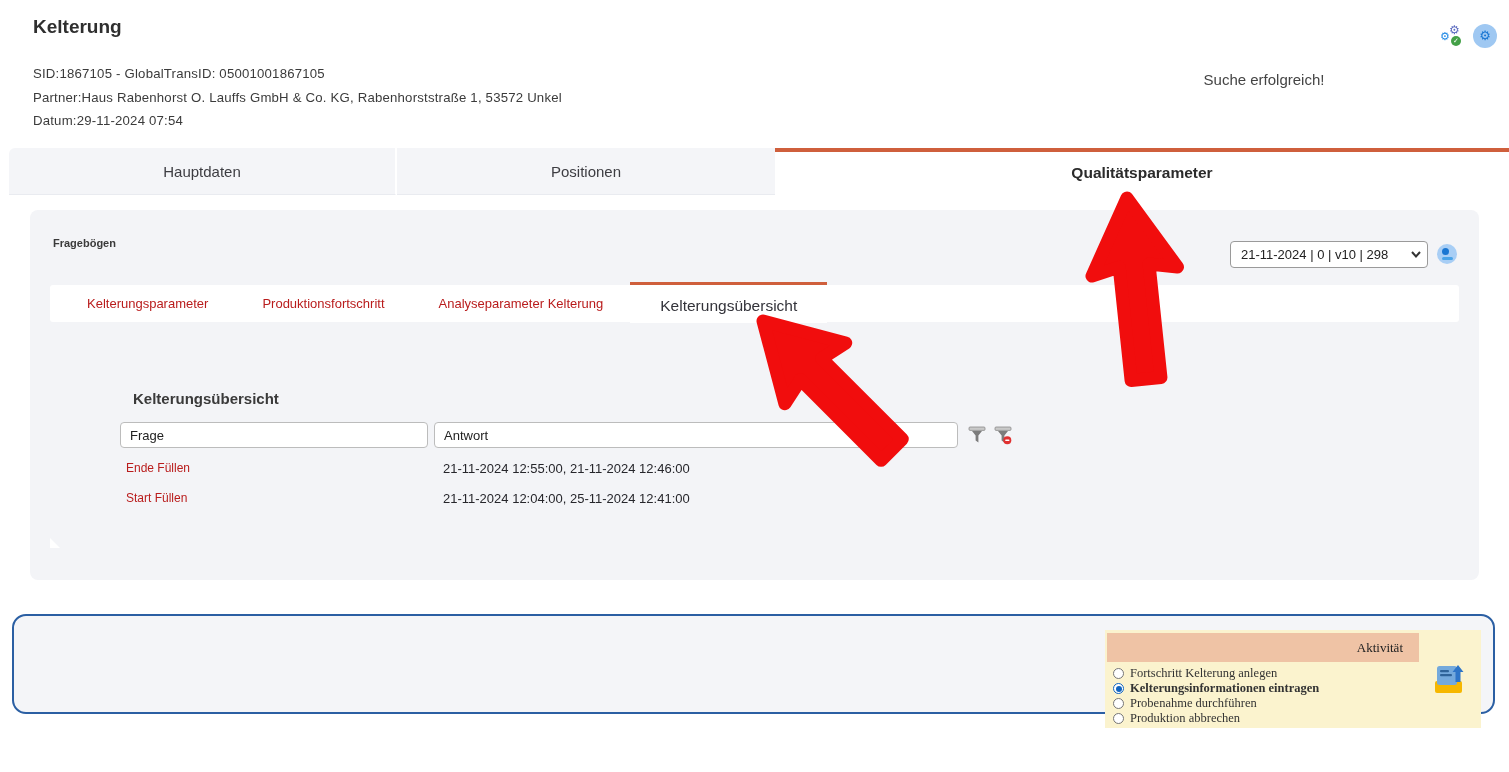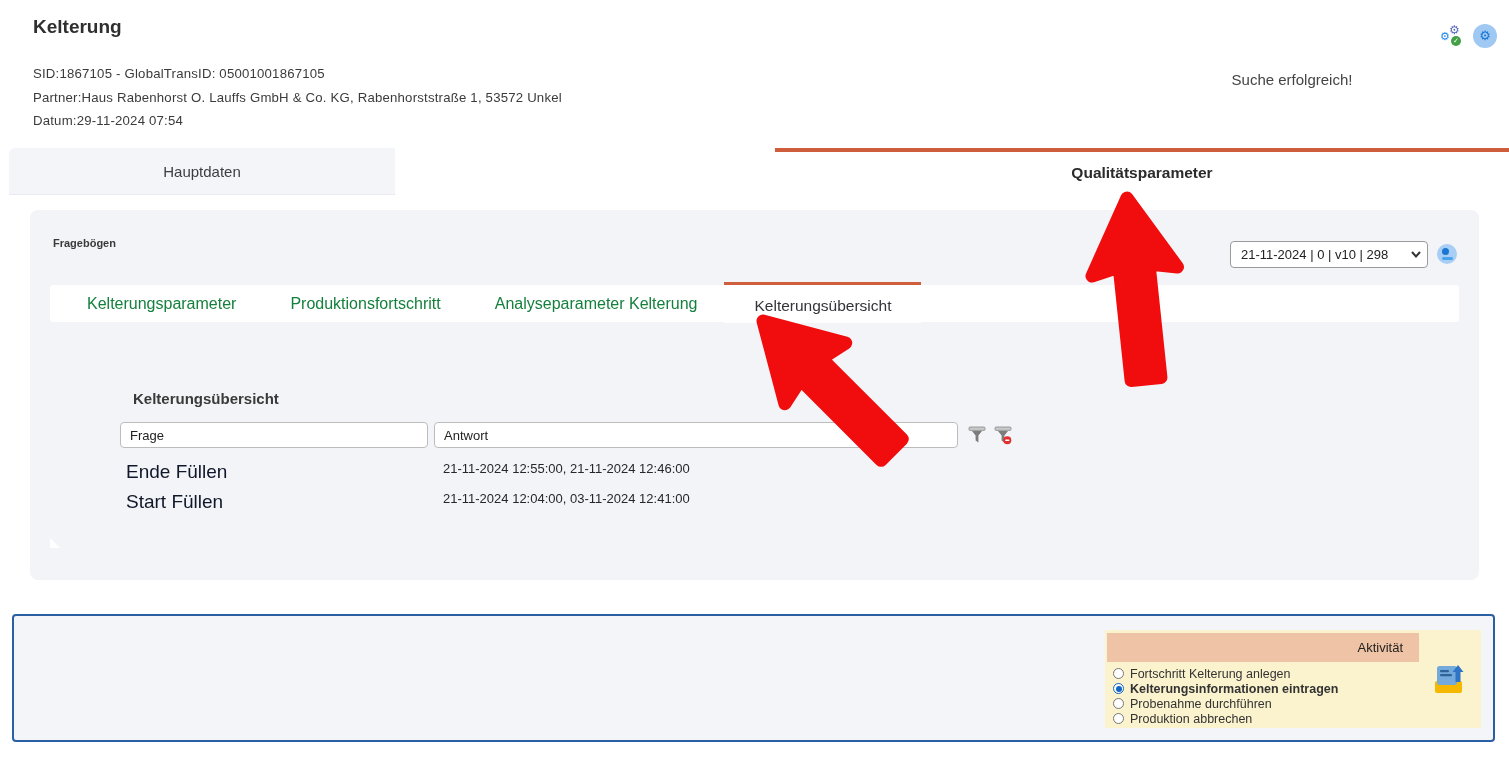--- a/index.html
+++ b/index.html
@@ -3,21 +3,21 @@
 <meta charset="utf-8">
 <style>
   * { margin:0; padding:0; box-sizing:border-box; }
   html,body { width:1509px; height:772px; background:#fff; overflow:hidden;
               font-family:"Liberation Sans", sans-serif; color:#333; position:relative; }
 
   
   .page-title { position:absolute; left:33px; top:16px; font-size:19px; font-weight:bold; color:#2f2f2f; }
   .hdr-line { position:absolute; left:33px; font-size:13.2px; color:#3b3b3b; letter-spacing:.2px; }
   .hdr-sid { top:66px; } .hdr-partner { top:90px; } .hdr-datum { top:113px; }
-  .status-msg { position:absolute; left:1134px; top:71px; width:316px; text-align:center; font-size:15px; color:#444; }
+  .status-msg { position:absolute; left:1106px; top:71px; width:316px; text-align:center; font-size:15px; color:#444; }
 
   .hdr-icons { position:absolute; left:1440px; top:24px; width:60px; height:26px; }
   .gear-cluster { position:absolute; left:0; top:2px; width:24px; height:22px; }
   .gear-cluster .g1 { position:absolute; left:9px; top:-3px; font-size:12px; color:#5c6bc0; }
   .gear-cluster .g2 { position:absolute; left:0px; top:4px; font-size:11px; color:#1e88e5; }
   .gear-cluster .g3 { position:absolute; left:11px; top:10px; width:10px; height:10px; border-radius:50%;
                       background:#43a047; color:#fff; font-size:7px; line-height:10px; text-align:center; }
   .proc-icon { position:absolute; left:33px; top:0; width:24px; height:24px; border-radius:50%;
                background:#9fc8f2; text-align:center; line-height:24px; font-size:13px; color:#1976d2; }
 
@@ -41,43 +41,43 @@
                     padding:0 22px 0 10px; line-height:25px; white-space:nowrap; overflow:hidden; cursor:pointer; }
   .version-select .chev { position:absolute; right:6px; top:9px; }
   .lookup-icon { position:absolute; left:1407px; top:34px; width:20px; height:20px; border-radius:50%;
                  background:#a8cef5; cursor:pointer; }
   .lookup-icon i { position:absolute; left:5px; top:4px; width:7px; height:7px; border-radius:50%; background:#1976d2; }
   .lookup-icon b { position:absolute; left:5px; top:13px; width:11px; height:3px; border-radius:2px; background:#4aa3e8; }
 
   
   .subtabs { position:absolute; left:20px; top:75px; width:1409px; height:37px; background:#fff;
              border-radius:3px; display:flex; align-items:stretch; }
-  .subtab { line-height:37px; padding:0 27px; font-size:16px; color:#15803d; cursor:pointer; white-space:nowrap; }
+  .subtab { line-height:37px; padding:0 27px; font-size:13px; color:#b91c1c; cursor:pointer; white-space:nowrap; }
   .subtab:first-child { margin-left:10px; }
   .subtab-active { position:relative; margin-top:-3px; height:41px; border-top:3px solid #cf5f3c;
                    background:#fff; line-height:42px; font-size:15.5px; color:#33333a;
                    padding:0 30px; cursor:pointer; white-space:nowrap; }
 
   
   .table-heading { position:absolute; left:103px; top:180px; font-size:15px; font-weight:bold; color:#3a3a3a; }
   .filter-input { position:absolute; top:212px; height:26px; background:#fff; border:1px solid #bcbcbc;
                   border-radius:4px; font-family:"Liberation Sans",sans-serif; font-size:13px; color:#222; padding:0 9px; }
   .fi-frage { left:90px; width:308px; }
   .fi-antwort { left:404px; width:524px; }
   .ficon { position:absolute; top:216px; width:18px; height:19px; cursor:pointer; }
   .ficon-1 { left:938px; } .ficon-2 { left:964px; }
-  .trow-q { position:absolute; left:96px; font-size:19px; color:#0f172a; }
+  .trow-q { position:absolute; left:96px; font-size:12px; color:#b91c1c; }
   .trow-a { position:absolute; left:413px; font-size:13px; color:#26262b; }
   .r1 { top:251px; } .r2 { top:281px; }
   .corner-mark { position:absolute; left:20px; top:328px; width:10px; height:10px; background:#fff;
                  -webkit-clip-path:polygon(0 0,0 100%,100% 100%); clip-path:polygon(0 0,0 100%,100% 100%); }
 
   
-  .bottom-panel { position:absolute; left:12px; top:614px; width:1483px; height:128px;
-                  border:2px solid #2b5fa3; border-radius:4px; background:#f4f5f8; }
+  .bottom-panel { position:absolute; left:12px; top:614px; width:1483px; height:100px;
+                  border:2px solid #2b5fa3; border-radius:14px; background:#f4f5f8;font-family:Liberation Serif, serif; }
   .activity-box { position:absolute; left:1091px; top:14px; width:376px; height:98px; background:#fbf3ce; }
   .activity-header { position:absolute; left:2px; top:3px; width:312px; height:29px; background:#efc3a5;
                      font-size:13px; color:#222; text-align:right; line-height:29px; padding-right:16px; }
   .opts { position:absolute; left:8px; top:36px; }
   .opt { display:flex; align-items:center; height:15px; font-size:12.5px; color:#333; cursor:pointer; }
   .radio { width:11px; height:11px; border-radius:50%; border:1px solid #767676; background:#fff;
            margin-right:6px; position:relative; flex:none; }
   .radio.sel { border:1.5px solid #1265c0; }
   .radio.sel .dot { position:absolute; left:1.5px; top:1.5px; width:6px; height:6px; border-radius:50%; background:#1265c0; }
   .opt.sel-label { font-weight:bold; }
@@ -99,20 +99,21 @@
   <span class="gear-cluster">
     <span class="g1">⚙</span>
     <span class="g2">⚙</span>
     <span class="g3">✓</span>
   </span>
   <span class="proc-icon">⚙</span>
 </div>
 
 <div class="tabbar">
   <div class="tab tab-1">Hauptdaten</div>
+  <div class="tab tab-2">Positionen</div>
   <div class="tab-active">Qualitätsparameter</div>
 </div>
 
 <div class="panel">
   <div class="panel-title">Fragebögen</div>
 
   <div class="version-select">
     <span>21-11-2024 | 0 | v10 | 298</span>
     <svg class="chev" width="10" height="7" viewBox="0 0 10 7">
         <polyline points="1,1 5,5.5 9,1" fill="none" stroke="#333" stroke-width="2"></polyline>
@@ -142,21 +143,21 @@
   <svg class="ficon ficon-2" viewBox="0 0 18 19">
     <rect x="1" y="1" width="16" height="3.4" rx="1" fill="#c9c9c9" stroke="#8a8a8a" stroke-width="0.8"></rect>
     <polygon points="4,5 14,5 10.4,9.5 10.4,16.5 7.6,14.6 7.6,9.5" fill="#7c7c7c"></polygon>
     <circle cx="13.3" cy="14.3" r="4" fill="#e03131"></circle>
     <rect x="11.1" y="13.5" width="4.4" height="1.6" rx="0.8" fill="#fff"></rect>
   </svg>
 
   <div class="trow-q r1">Ende Füllen</div>
   <div class="trow-a r1">21-11-2024 12:55:00, 21-11-2024 12:46:00</div>
   <div class="trow-q r2">Start Füllen</div>
-  <div class="trow-a r2">21-11-2024 12:04:00, 03-11-2024 12:41:00</div>
+  <div class="trow-a r2">21-11-2024 12:04:00, 25-11-2024 12:41:00</div>
 
   <div class="corner-mark"></div>
 </div>
 
 <div class="bottom-panel">
   <div class="activity-box">
     <div class="activity-header">Aktivität</div>
     <div class="opts">
       <label class="opt">
         <span class="radio"></span>

